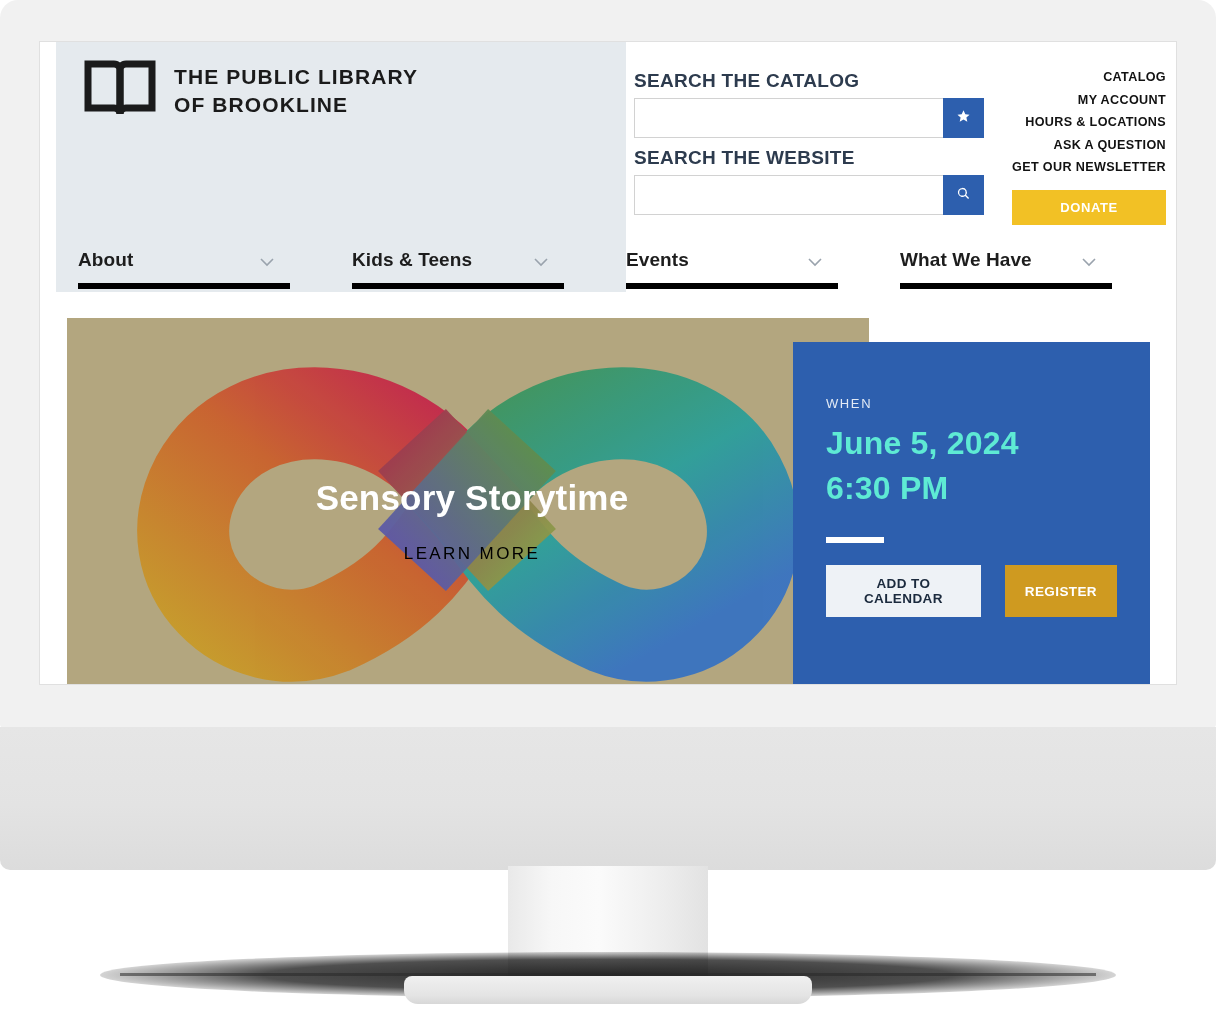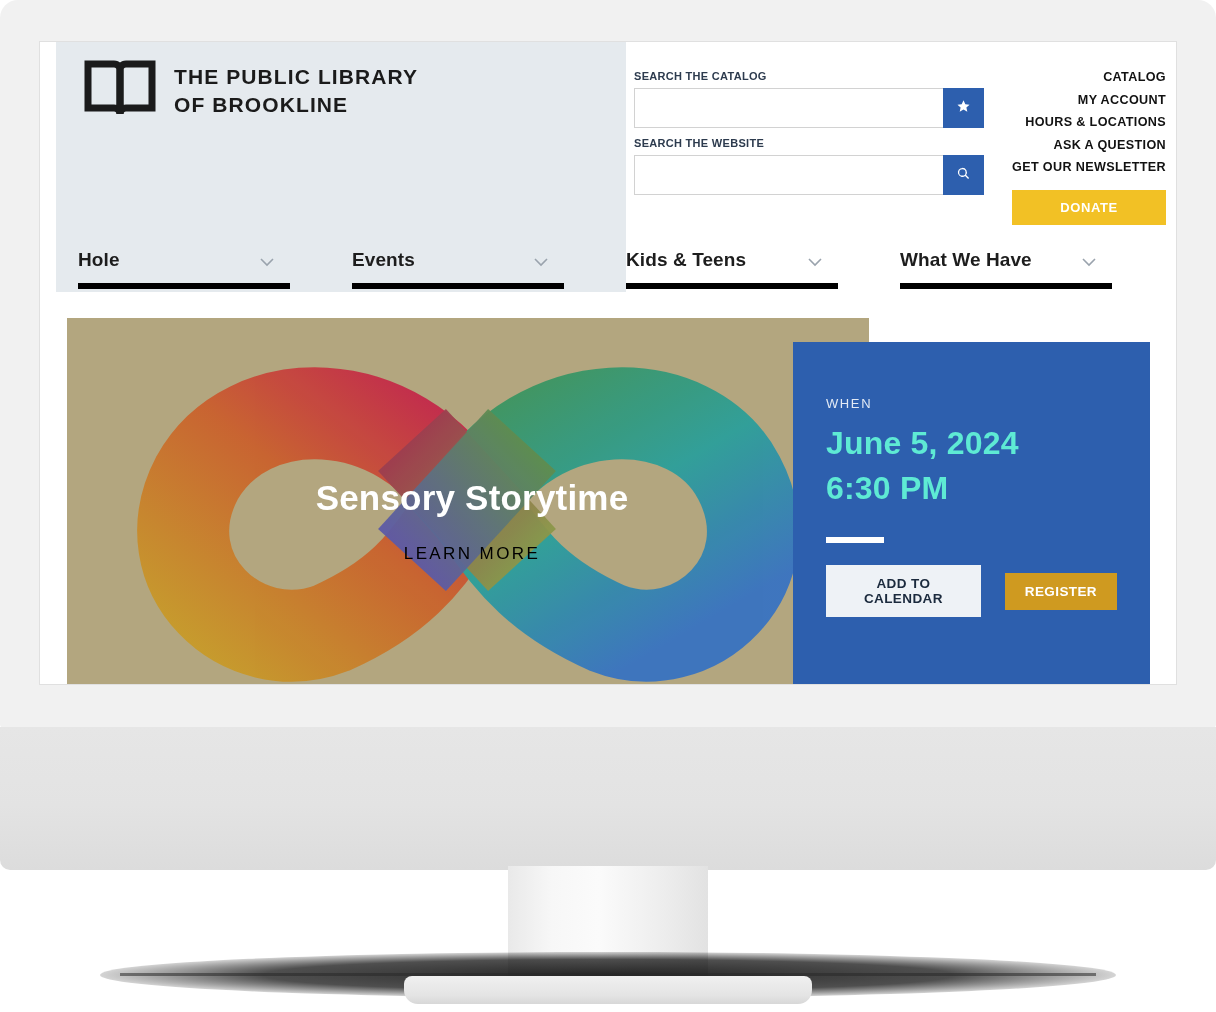--- a/index.html
+++ b/index.html
@@ -58,21 +58,21 @@
   }
   .logo-block { position: absolute; left: 28px; top: 18px; display: flex; align-items: center; gap: 18px; }
   .book-icon { width: 72px; height: 62px; flex: none; }
   .logo-text {
     font-weight: 700; font-size: 21px; letter-spacing: 1.1px;
     line-height: 28px; color: #1b1b1b;
   }
 
   .search-zone { position: absolute; left: 578px; top: 28px; width: 350px; }
   .search-label {
-    font-size: 11px; font-weight: 700; color: #2d3b4e;
+    font-size: 19px; font-weight: 700; color: #2d3b4e;
     letter-spacing: 0.3px; margin-bottom: 6px;
   }
   .search-row { display: flex; height: 40px; margin-bottom: 9px; }
   .search-row input {
     flex: 1; border: 1px solid #d2d2d2; border-right: none;
     background: #fff; font-size: 14px; padding: 0 10px;
     font-family: "Liberation Sans", sans-serif; outline: none;
   }
   .search-btn {
     width: 41px; background: #2d5fae; border: none; cursor: pointer;
@@ -131,21 +131,21 @@
     background: #2d5fae; padding: 54px 33px 0 33px; z-index: 4;
   }
   .event-when {
     font-size: 13px; color: #e2eaf5; letter-spacing: 1.6px; margin-bottom: 10px;
   }
   .event-date {
     font-size: 32px; font-weight: 700; color: #5eead4; line-height: 45px; letter-spacing: 0.2px;
   }
   .event-rule { width: 58px; height: 6px; background: #ffffff; margin: 26px 0 22px 0; }
   .event-loc { font-size: 16.5px; color: #f1f5fb; }
-  .event-actions { display: flex; gap: 24px; margin-top: 22px; align-items: center; }
+  .event-actions { display: flex; gap: 24px; margin-top: 22px; }
   .evt-btn {
     padding: 11px 20px; font-size: 13.5px; font-weight: 700; border: none; cursor: pointer;
     font-family: "Liberation Sans", sans-serif; letter-spacing: 0.4px;
   }
   .evt-btn.light { background: #eef2f6; color: #1b2a3d; }
   .evt-btn.gold  { background: #cf9a20; color: #ffffff; }
 </style>
 </head>
 <body>
 
@@ -203,39 +203,39 @@
         <a class="util-link">MY ACCOUNT</a>
         <a class="util-link">HOURS &amp; LOCATIONS</a>
         <a class="util-link">ASK A QUESTION</a>
         <a class="util-link">GET OUR NEWSLETTER</a>
         <button class="donate-btn">DONATE</button>
       </div>
     </div>
 
     <div class="main-nav">
       <div class="nav-item">
-        <span class="nav-label">Hole</span>
+        <span class="nav-label">About</span>
         <span class="nav-chevron">
           <svg width="14" height="9" viewBox="0 0 14 9" aria-hidden="true">
               <path d="M1 1 L7 7 L13 1" fill="none" stroke="#9aa3ad" stroke-width="1.6"></path>
             </svg>
         </span>
         <span class="nav-underline"></span>
       </div>
       <div class="nav-item">
-        <span class="nav-label">Events</span>
+        <span class="nav-label">Kids &amp; Teens</span>
         <span class="nav-chevron">
           <svg width="14" height="9" viewBox="0 0 14 9" aria-hidden="true">
               <path d="M1 1 L7 7 L13 1" fill="none" stroke="#9aa3ad" stroke-width="1.6"></path>
             </svg>
         </span>
         <span class="nav-underline"></span>
       </div>
       <div class="nav-item">
-        <span class="nav-label">Kids &amp; Teens</span>
+        <span class="nav-label">Events</span>
         <span class="nav-chevron">
           <svg width="14" height="9" viewBox="0 0 14 9" aria-hidden="true">
               <path d="M1 1 L7 7 L13 1" fill="none" stroke="#9aa3ad" stroke-width="1.6"></path>
             </svg>
         </span>
         <span class="nav-underline"></span>
       </div>
       <div class="nav-item">
         <span class="nav-label">What We Have</span>
         <span class="nav-chevron">

